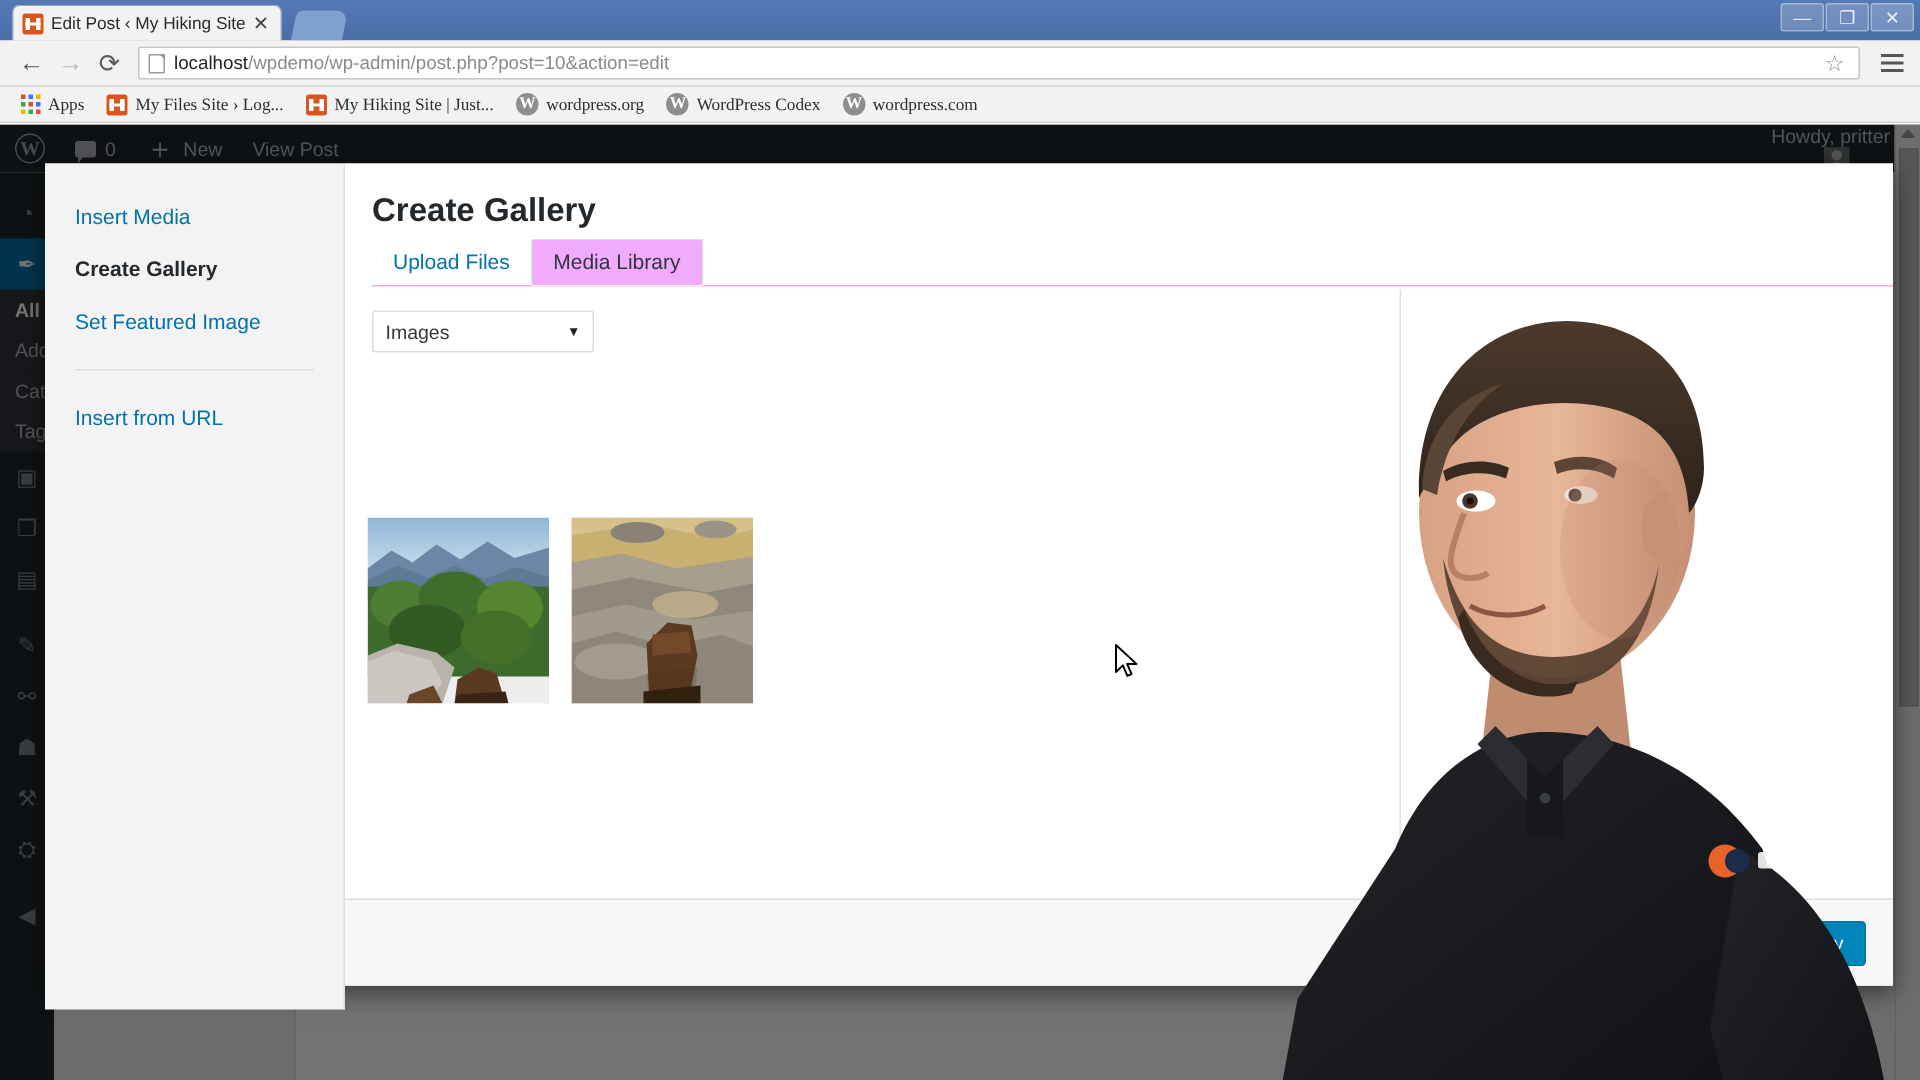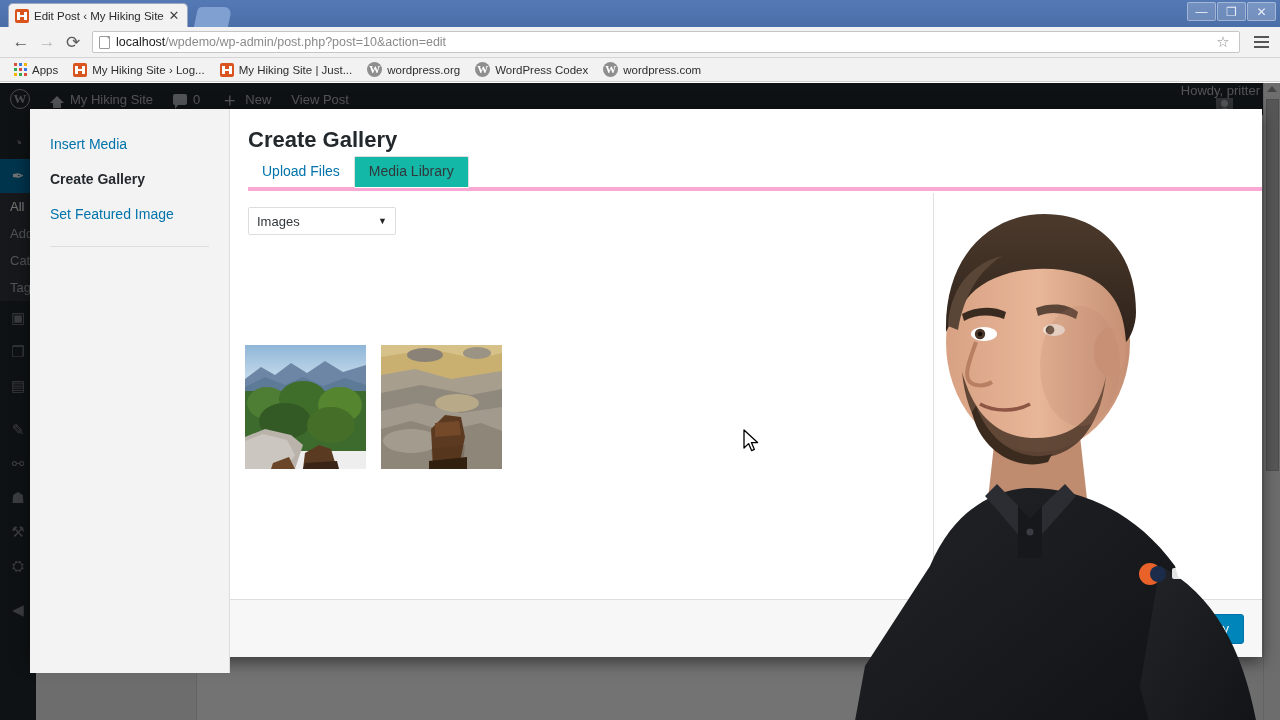--- a/index.html
+++ b/index.html
@@ -93,21 +93,21 @@
     align-items: center; gap: 3px;
   }
   .hamburger span { display: block; width: 15px; height: 2px; background: #555; }
 
   .bookmarks {
     position: absolute; left: 0; top: 58px; width: 1280px; height: 24px;
     background: #f2f2f2; border-bottom: 1px solid #cfcfcf;
     display: flex; align-items: center; padding: 0 8px; gap: 3px;
   }
   .bm { display: flex; align-items: center; height: 20px; padding: 0 6px; }
-  .bm-label { font-size: 11.5px; color: #2e2e2e; white-space: nowrap; }
+  .bm-label { font-size: 11.5px; color: #2e2e2e; white-space: nowrap; font-family: Liberation Serif, serif; }
   .apps-grid {
     width: 13px; height: 13px; margin-right: 5px; flex: 0 0 13px;
     display: grid; grid-template-columns: repeat(3,3px);
     grid-template-rows: repeat(3,3px); gap: 2px;
   }
   .apps-grid i { display: block; width: 3px; height: 3px; }
   .ic-wp-sq {
     width: 14px; height: 14px; flex: 0 0 14px; margin-right: 5px;
     background: #d9541e; border-radius: 2px; position: relative;
   }
@@ -187,21 +187,21 @@
   .adm-item {
     height: 34px; display: flex; align-items: center; justify-content: center;
     color: #82878c; font-size: 15px; position: relative;
   }
   .adm-item.active { background: #0073aa; color: #fff; }
   .adm-sub {
     height: 27px; display: flex; align-items: center; padding-left: 10px;
     font-size: 13px; color: #b4b9be; background: #32373c; white-space: nowrap;
     overflow: hidden;
   }
-  .adm-sub.cur { color: #fff; font-weight: normal; }
+  .adm-sub.cur { color: #fff; font-weight: bold; }
   .adm-sep { height: 10px; }
 
   
   .editor-area {
     position: absolute; left: 36px; top: 32px; right: 0; bottom: 0;
     background: #f1f1f1;
   }
   .editor-box {
     position: absolute; left: 160px; top: 520px; width: 1020px; height: 150px;
     background: #fff; border: 1px solid #ddd;
@@ -248,27 +248,27 @@
 
   .modal-main {
     position: absolute; left: 200px; top: 0; right: 0; bottom: 0; background: #fff;
   }
   .modal-title {
     position: absolute; left: 18px; top: 18px;
     font-size: 22px; font-weight: bold; color: #23282d;
   }
   .modal-tabs {
     position: absolute; left: 18px; top: 54px; right: 0; height: 28px;
-    border-bottom: 4px solid #f9a8d4; display: flex; align-items: flex-end;
+    border-bottom: 1px solid #f9a8d4; display: flex; align-items: flex-end;
   }
   .mtab {
     padding: 5px 14px; font-size: 14px; color: #0073aa; line-height: 1.4;
   }
   .mtab.active {
-    background: #14b8a6; border: 1px solid #ddd; border-bottom: 1px solid #fff;
+    background: #f0abfc; border: 1px solid #ddd; border-bottom: 1px solid #fff;
     color: #32373c; margin-bottom: -1px; border-radius: 2px 2px 0 0;
   }
 
   .toolbar-row {
     position: absolute; left: 18px; top: 98px; right: 18px; height: 34px;
   }
   .attach-filter {
     position: absolute; left: 0; top: 0; width: 148px; height: 28px;
     border: 1px solid #ddd; background: #fff; border-radius: 2px;
     display: flex; align-items: center; padding: 0 8px;
@@ -369,21 +369,21 @@
           <i style="background:#d94f3d"></i>
           <i style="background:#3b78e7"></i>
         <i style="background:#f2b600"></i>
           <i style="background:#34a853"></i>
           <i style="background:#d94f3d"></i>
       </span>
       <span class="bm-label">Apps</span>
     </div>
     <div class="bm">
       <span class="ic-wp-sq"></span>
-      <span class="bm-label">My Hiking Site › Log...</span>
+      <span class="bm-label">My Files Site › Log...</span>
     </div>
     <div class="bm">
       <span class="ic-wp-sq"></span>
       <span class="bm-label">My Hiking Site | Just...</span>
     </div>
     <div class="bm">
       <span class="ic-wp-circ">W</span>
       <span class="bm-label">wordpress.org</span>
     </div>
     <div class="bm">
@@ -396,24 +396,20 @@
     </div>
   </div>
 
   <div id="viewport">
 
     <div class="wp-adminbar">
       <div class="ab-item">
         <span class="ab-wp-logo">W</span>
       </div>
       <div class="ab-item">
-        <span class="ab-home"></span>
-        <span>My Hiking Site</span>
-      </div>
-      <div class="ab-item">
         <span class="ab-comment"></span>
         <span>0</span>
       </div>
       <div class="ab-item">
         <span class="ab-plus">＋</span>
         <span>New</span>
       </div>
       <div class="ab-item">
         <span>View Post</span>
       </div>
@@ -494,20 +490,23 @@
         <div class="mm-item">
           <span>Insert Media</span>
         </div>
         <div class="mm-item active">
           <span>Create Gallery</span>
         </div>
         <div class="mm-item">
           <span>Set Featured Image</span>
         </div>
         <div class="mm-sep"></div>
+        <div class="mm-item">
+          <span>Insert from URL</span>
+        </div>
       </div>
 
       <div class="modal-main">
         <div class="modal-title">Create Gallery</div>
 
         <div class="modal-tabs">
           <div class="mtab">
             <span>Upload Files</span>
           </div>
           <div class="mtab active">

